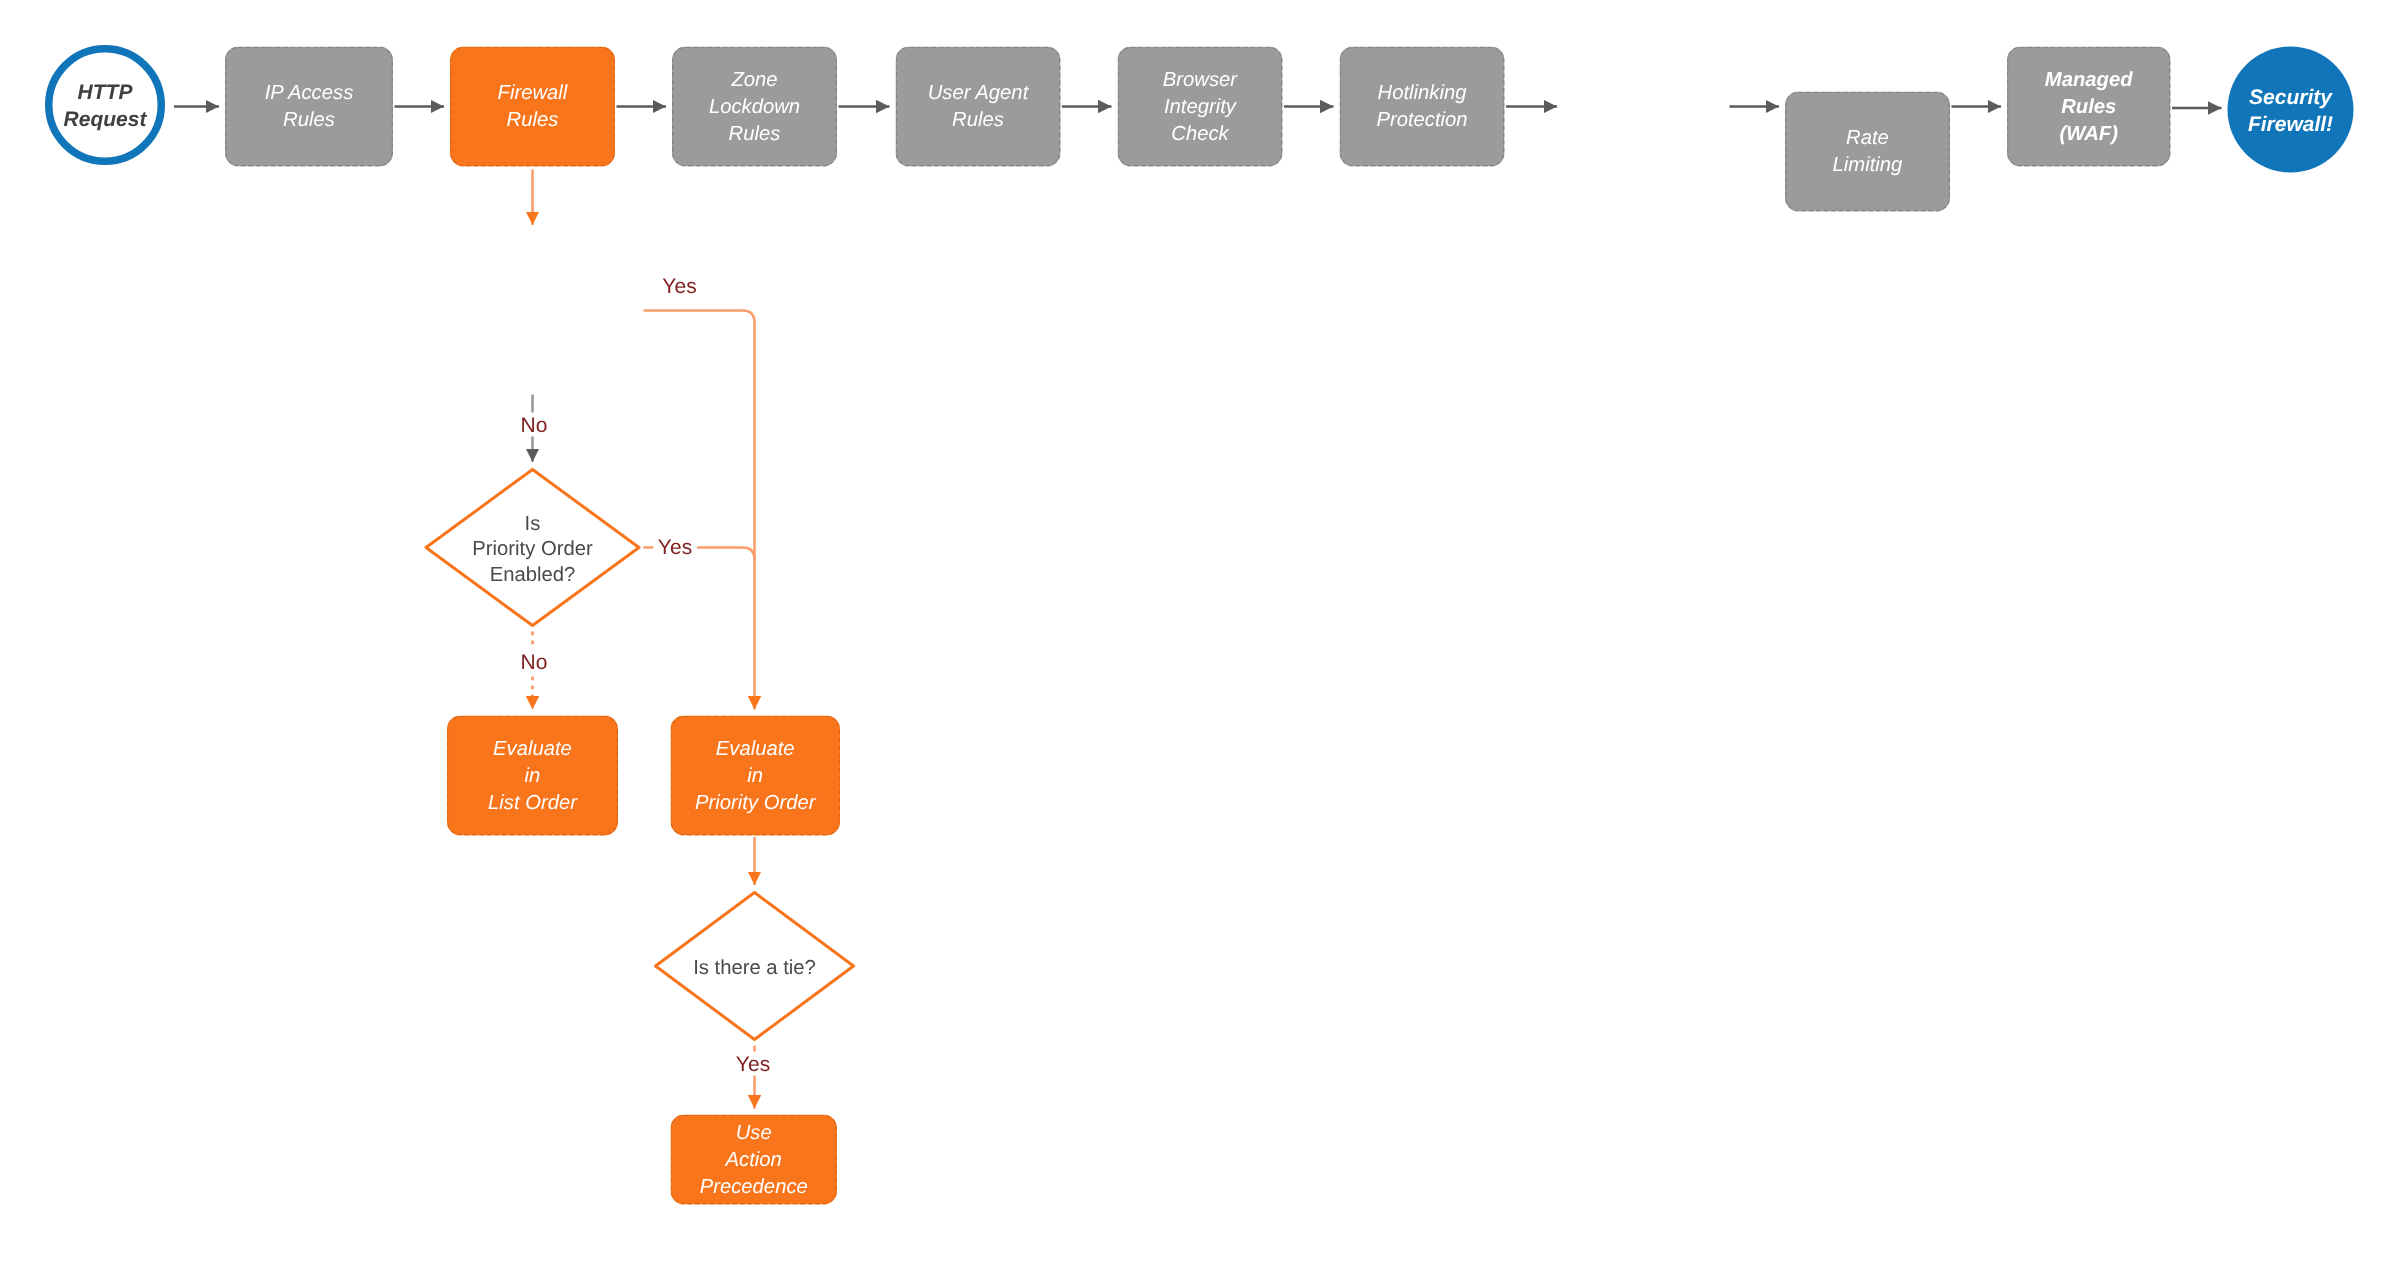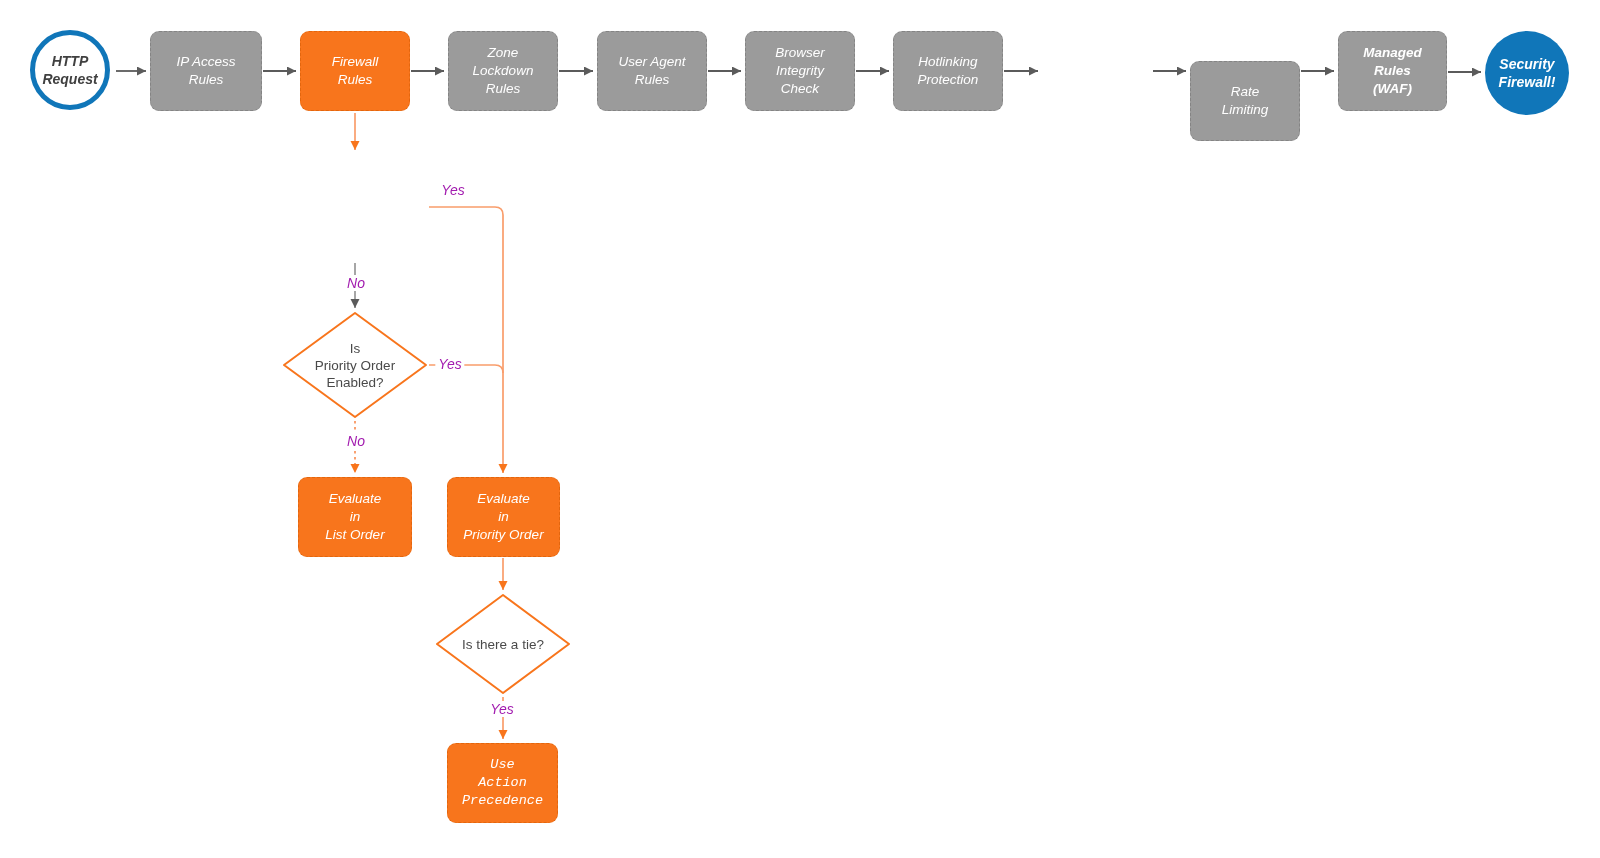--- a/index.html
+++ b/index.html
@@ -28,21 +28,21 @@
   .circle.filled .label{color:#ffffff;}
   .diamond{position:absolute;}
   .diamond svg{position:absolute;left:0;top:0;}
   .diamond .dlabel{
     position:absolute;left:0;top:0;width:100%;height:100%;
     display:flex;align-items:center;justify-content:center;text-align:center;
     color:#4a4a4a;font-size:13.5px;line-height:17px;white-space:pre-line;
   }
   .edge-label{
     position:absolute;transform:translate(-50%,-50%);
-    font-style:italic;color:#a21caf;font-size:14px;line-height:16px;
+    color:#7f1d1d;font-size:14px;line-height:16px;
   }
   .edge-label.bg{background:#ffffff;padding:0 3px;}
 </style>
 </head>
 <body>
 
 <div class="canvas">
 
   <svg class="wires" width="1600" height="858" viewBox="0 0 1600 858">
     <defs>
@@ -142,21 +142,21 @@
   <div class="node box orange" style="left:298px;top:477px;width:114px;height:80px;">
     <span class="label">Evaluate
 in
 List Order</span>
   </div>
   <div class="node box orange" style="left:447px;top:477px;width:113px;height:80px;">
     <span class="label">Evaluate
 in
 Priority Order</span>
   </div>
-  <div class="node box orange" style="left:447px;top:743px;width:111px;height:80px;font-family:Liberation Mono, monospace;">
+  <div class="node box orange" style="left:447px;top:743px;width:111px;height:60px;">
     <span class="label">Use
 Action
 Precedence</span>
   </div>
 
   <span class="edge-label" style="left:453px;top:190px;">Yes</span>
   <span class="edge-label bg" style="left:356px;top:283px;">No</span>
   <span class="edge-label bg" style="left:450px;top:364px;">Yes</span>
   <span class="edge-label bg" style="left:356px;top:441px;">No</span>
   <span class="edge-label bg" style="left:502px;top:709px;">Yes</span>

